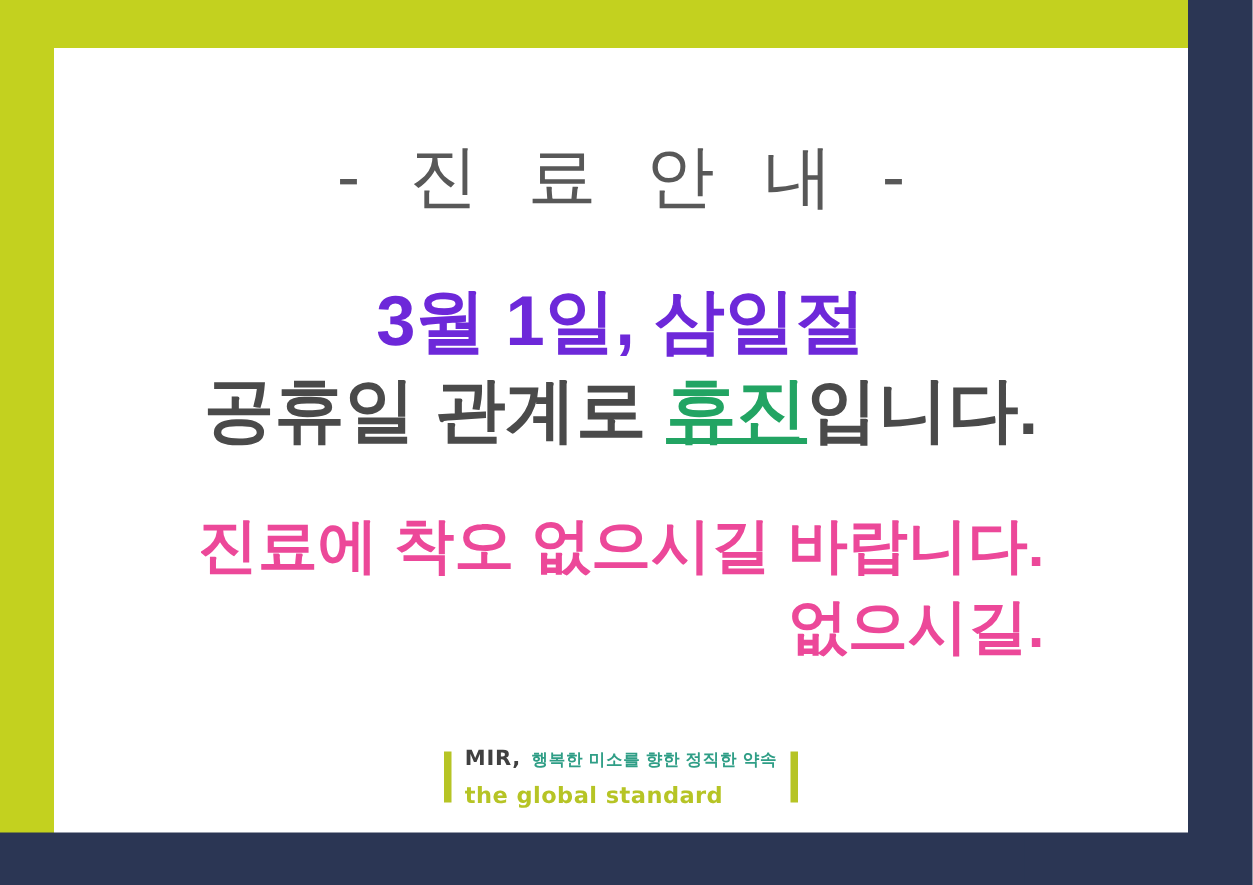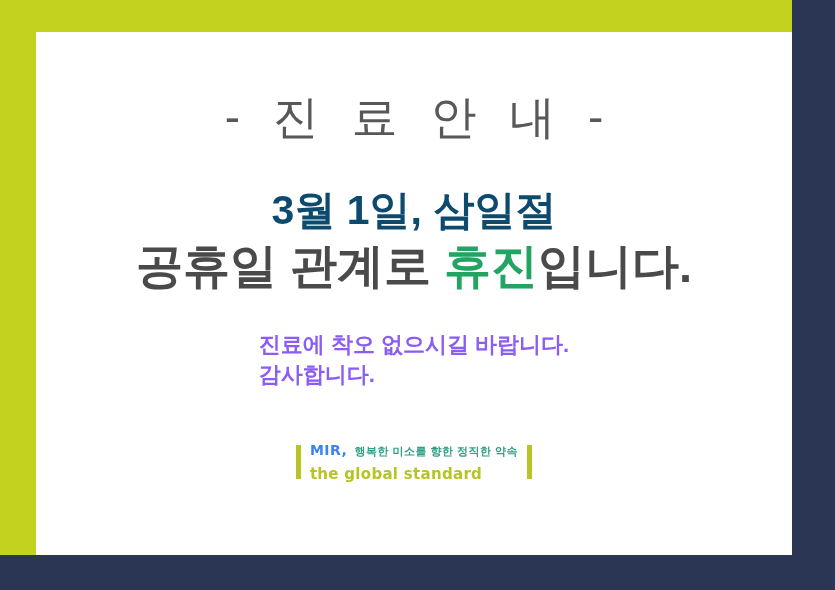--- a/index.html
+++ b/index.html
@@ -66,44 +66,45 @@
     white-space: nowrap;
   }
 
   .headline-block {
     margin-top: 42px;
     text-align: center;
     line-height: 1.22;
   }
 
   .headline-1 {
-    font-size: 41px;
-    font-weight: bold;
-    color: #0c4a6e;
+    font-size: 47px;
+    font-weight: bold;
+    color: #6d28d9;
     white-space: nowrap;
   }
 
   .headline-2 {
     font-size: 47px;
     font-weight: bold;
     color: #4a4a4a;
     white-space: nowrap;
     margin-top: 2px;
   }
 
   .hl-accent {
     color: #22a463;
+    text-decoration: underline;
   }
 
   .body-block {
     margin-top: 36px;
-    text-align: left;
-    font-size: 22px;
-    font-weight: bold;
-    color: #8b5cf6;
+    text-align: right;
+    font-size: 40px;
+    font-weight: bold;
+    color: #ec4899;
     line-height: 1.35;
   }
 
   .body-line {
     white-space: nowrap;
   }
 
   
   .logo {
     margin-top: 56px;
@@ -131,21 +132,21 @@
     display: flex;
     align-items: baseline;
     gap: 7px;
     height: 16px;
   }
 
   .logo-mir {
     font-family: "DejaVu Sans", sans-serif;
     font-size: 14px;
     font-weight: bold;
-    color: #3b82f6;
+    color: #404040;
     letter-spacing: 0.5px;
     line-height: 1;
   }
 
   .logo-slogan-kr {
     font-size: 11px;
     font-weight: bold;
     color: #2f9e86;
     letter-spacing: 0.5px;
     line-height: 1;
@@ -175,21 +176,21 @@
 
     <div class="title">- 진 료 안 내 -</div>
 
     <div class="headline-block">
       <div class="headline-1">3월 1일, 삼일절</div>
       <div class="headline-2"><span>공휴일 관계로 </span><span class="hl-accent">휴진</span><span>입니다.</span></div>
     </div>
 
     <div class="body-block">
       <div class="body-line">진료에 착오 없으시길 바랍니다.</div>
-      <div class="body-line">감사합니다.</div>
+      <div class="body-line">없으시길.</div>
     </div>
 
     <div class="logo">
       <div class="logo-bar logo-bar-left"></div>
       <div class="logo-text">
         <div class="logo-row-top">
           <span class="logo-mir">MIR,</span>
           <span class="logo-slogan-kr">행복한 미소를 향한 정직한 약속</span>
         </div>
         <div class="logo-row-bottom">the global standard</div>

